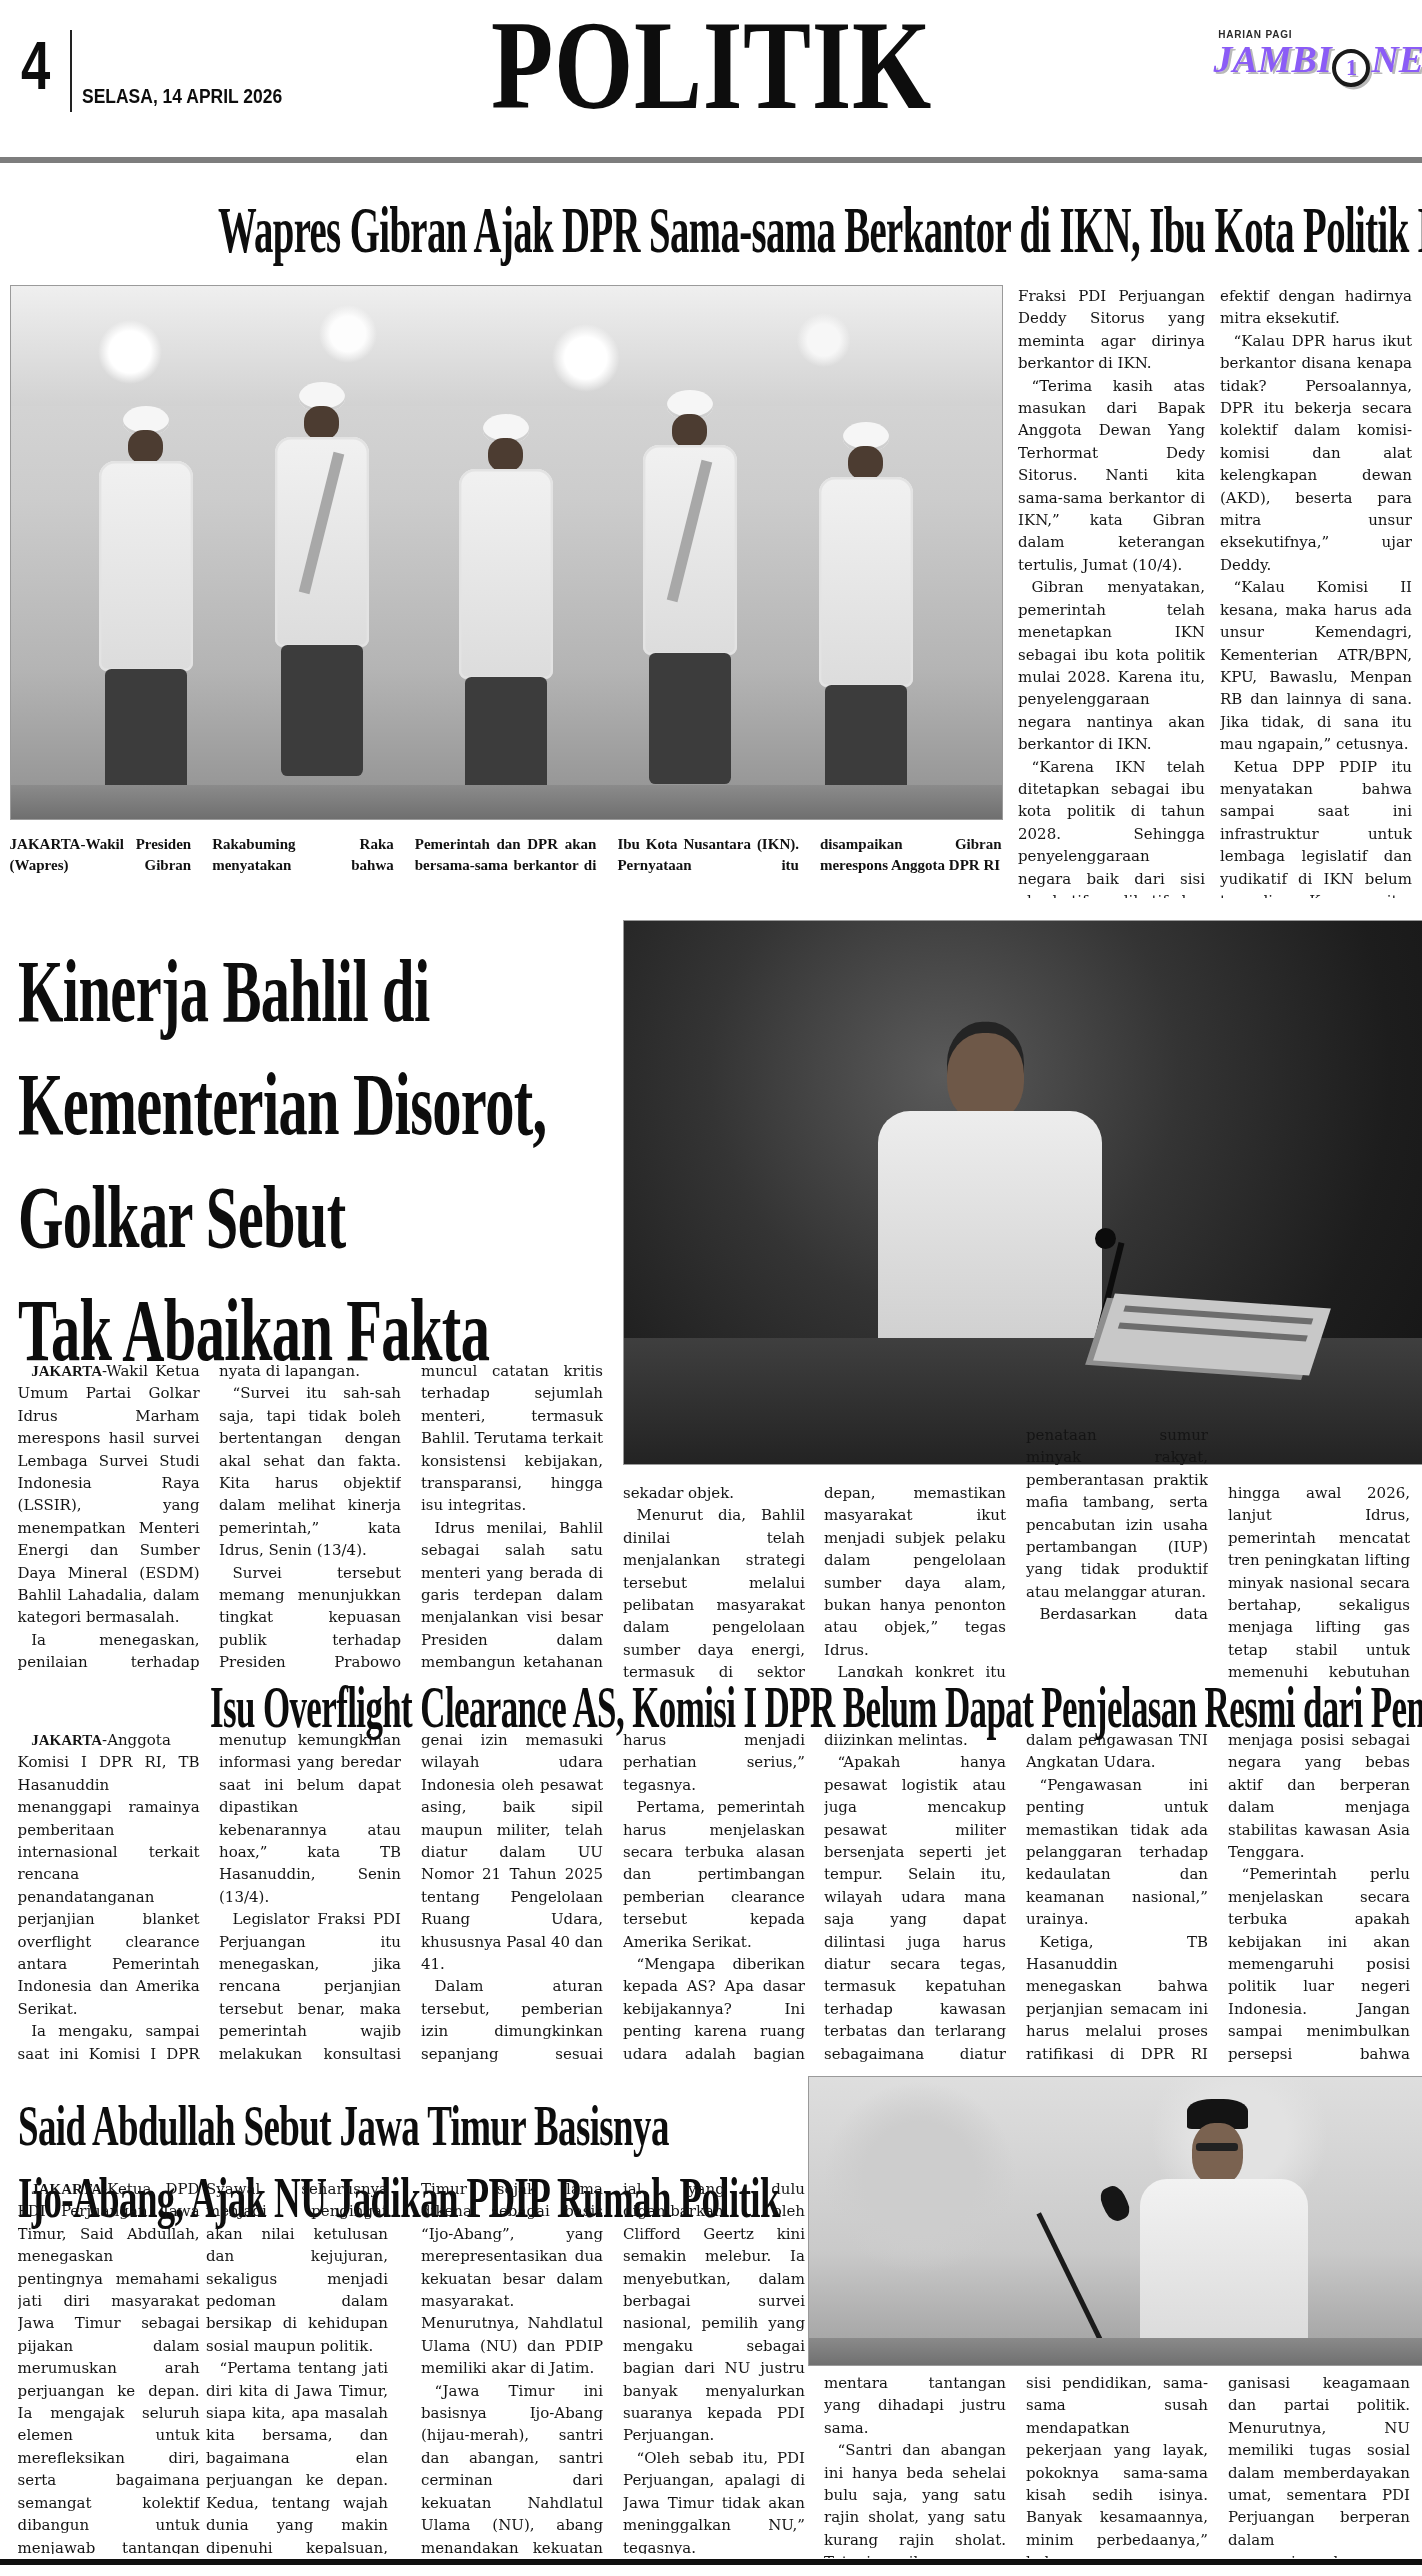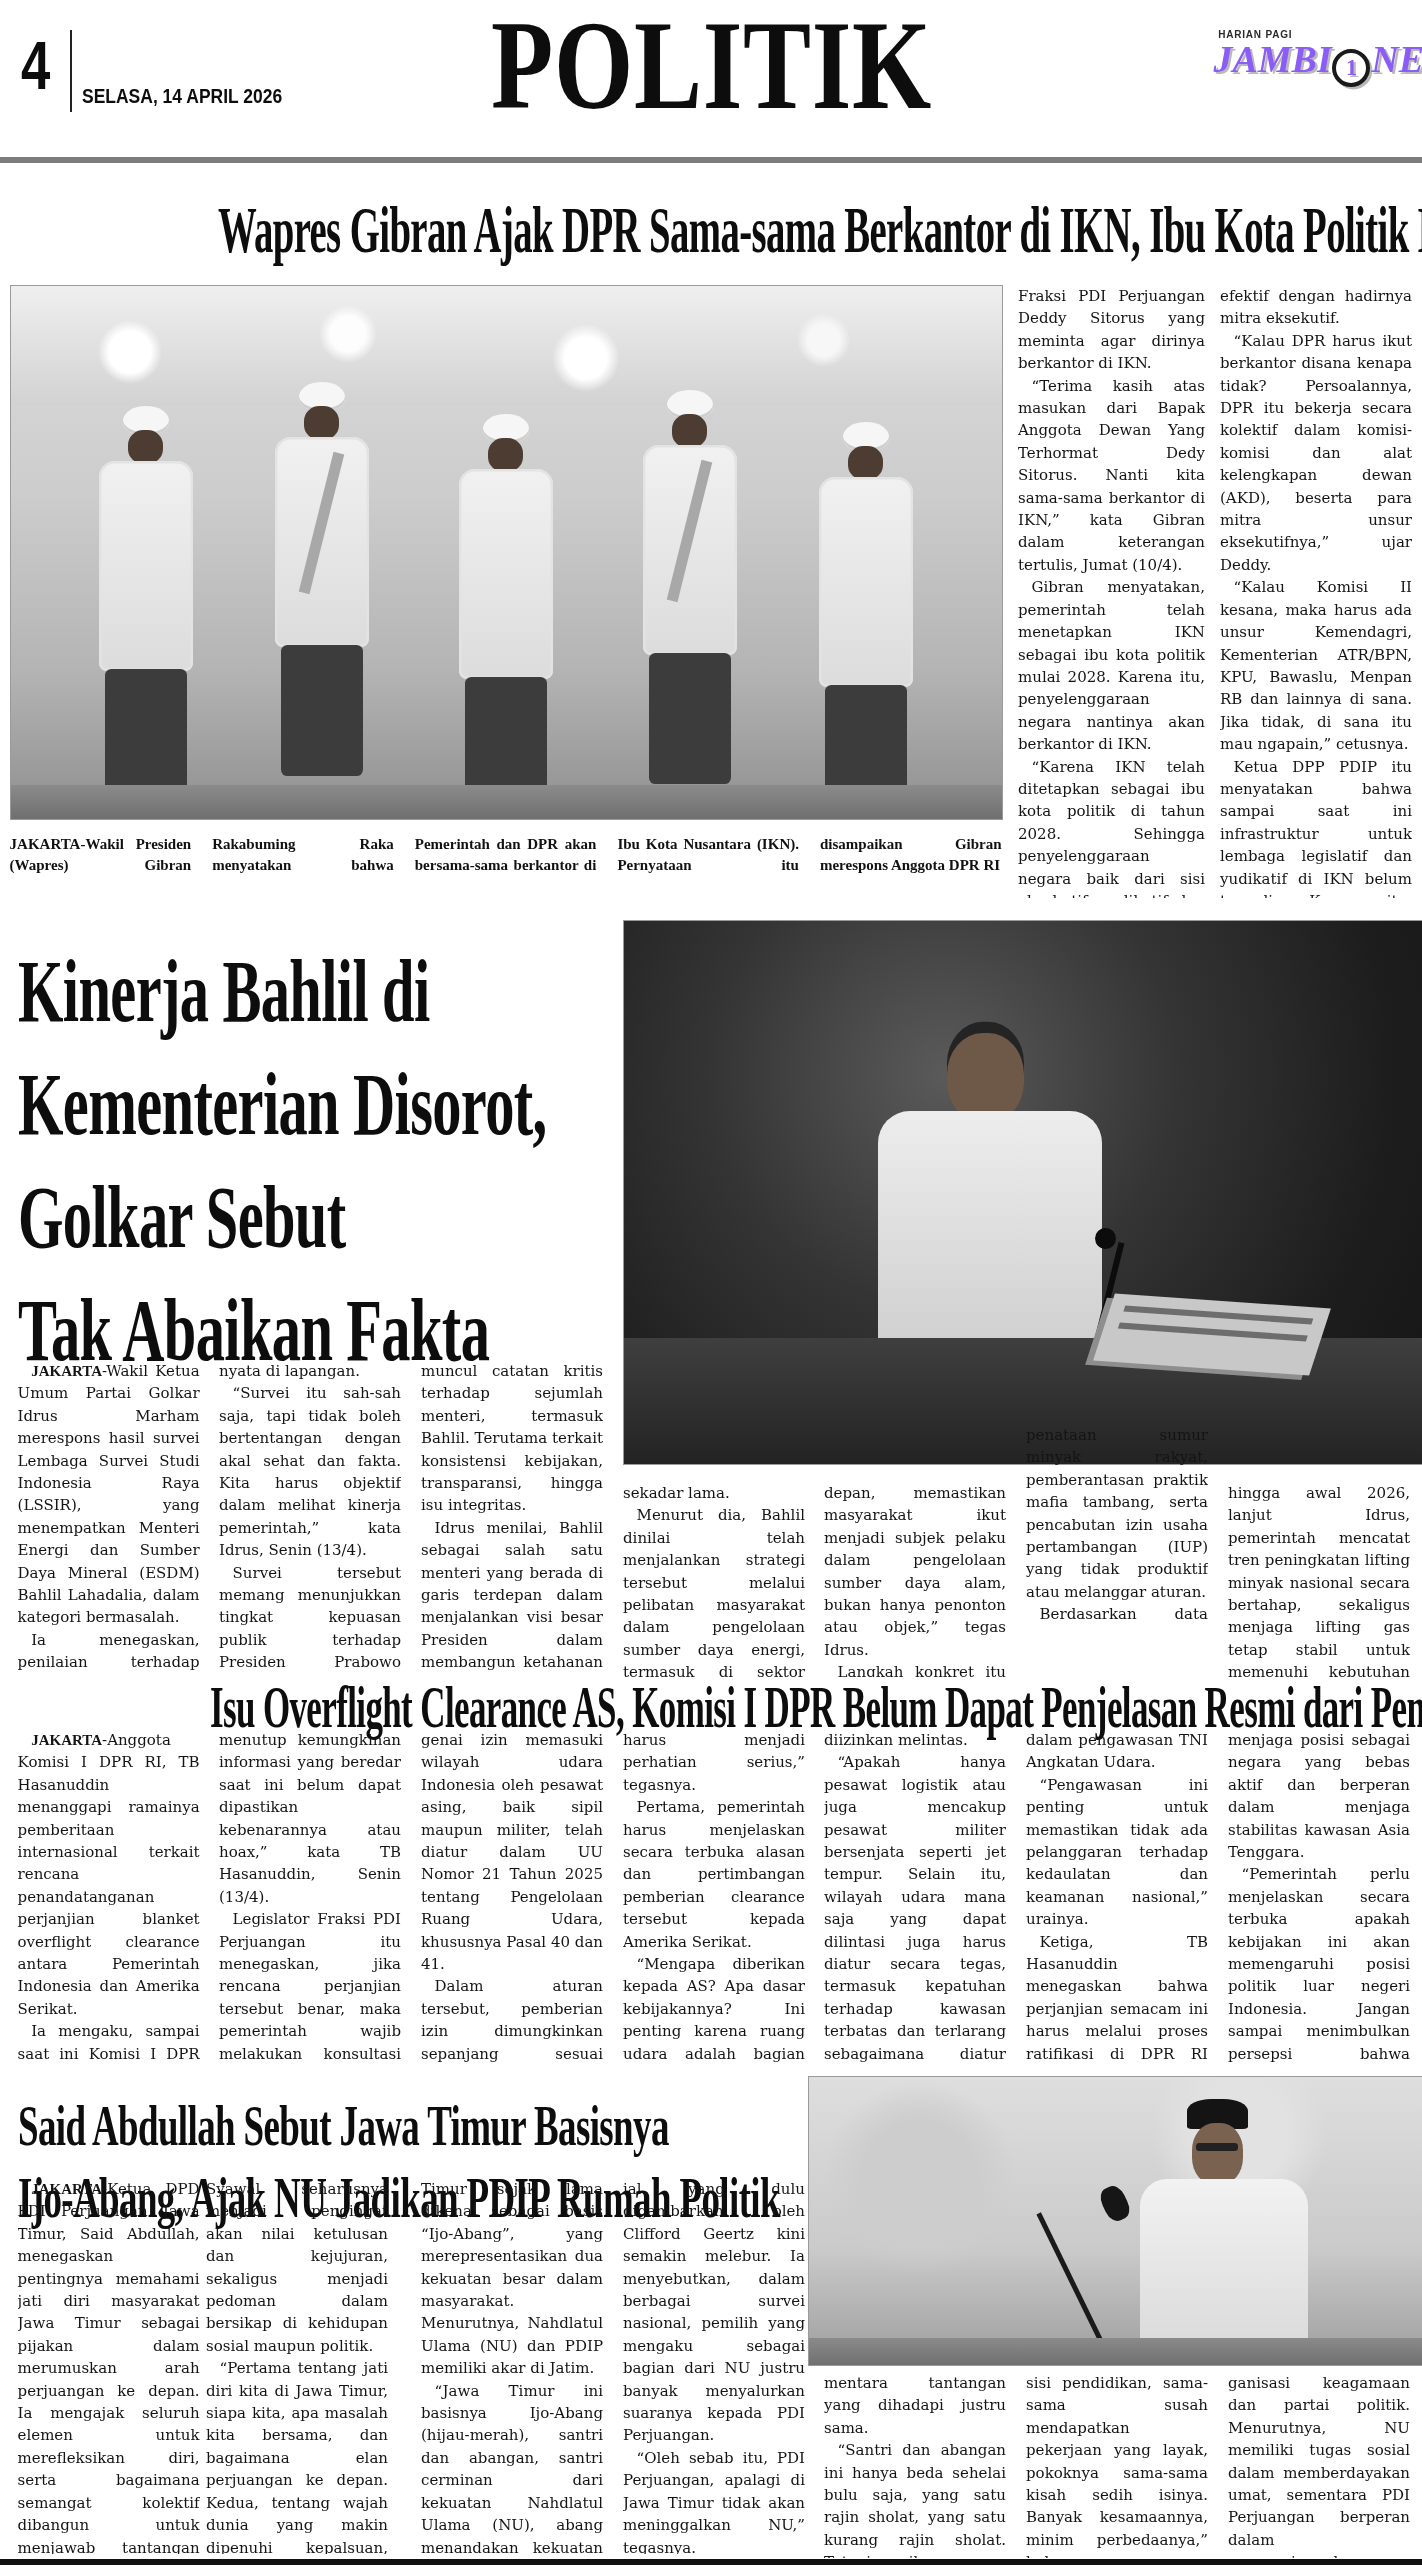--- a/index.html
+++ b/index.html
@@ -219,21 +219,21 @@
   <div class="col a2-c2">
       <p class="para cont">nyata di lapangan.</p>
       <p class="para">“Survei itu sah-sah saja, tapi tidak boleh bertentangan dengan akal sehat dan fakta. Kita harus objektif dalam melihat kinerja pemerintah,” kata Idrus, Senin (13/4).</p>
       <p class="para">Survei tersebut memang menunjukkan tingkat kepuasan publik terhadap Presiden Prabowo Subianto masih tinggi, yakni 70,5 persen. Namun, pada saat yang sama,</p>
     </div>
   <div class="col a2-c3">
       <p class="para cont">muncul catatan kritis terhadap sejumlah menteri, termasuk Bahlil. Terutama terkait konsistensi kebijakan, transparansi, hingga isu integritas.</p>
       <p class="para">Idrus menilai, Bahlil sebagai salah satu menteri yang berada di garis terdepan dalam menjalankan visi besar Presiden dalam membangun ketahanan dan kemandirian energi nasional, harus ditempatkan sebagai subjek, bukan</p>
     </div>
   <div class="col a2-c4">
-      <p class="para cont">sekadar lama.</p>
+      <p class="para cont">sekadar objek.</p>
       <p class="para">Menurut dia, Bahlil dinilai telah menjalankan strategi tersebut melalui pelibatan masyarakat dalam pengelolaan sumber daya energi, termasuk di sektor pertambangan.</p>
     </div>
   <div class="col a2-c5">
       <p class="para cont">depan, memastikan masyarakat ikut menjadi subjek pelaku dalam pengelolaan sumber daya alam, bukan hanya penonton atau objek,” tegas Idrus.</p>
       <p class="para">Langkah konkret itu antara lain, legalisasi dan</p>
     </div>
   <div class="col a2-c6">
       <p class="para cont">penataan sumur minyak rakyat, pemberantasan praktik mafia tambang, serta pencabutan izin usaha pertambangan (IUP) yang tidak produktif atau melanggar aturan.</p>
       <p class="para">Berdasarkan data terbaru Kementerian ESDM</p>
     </div>

